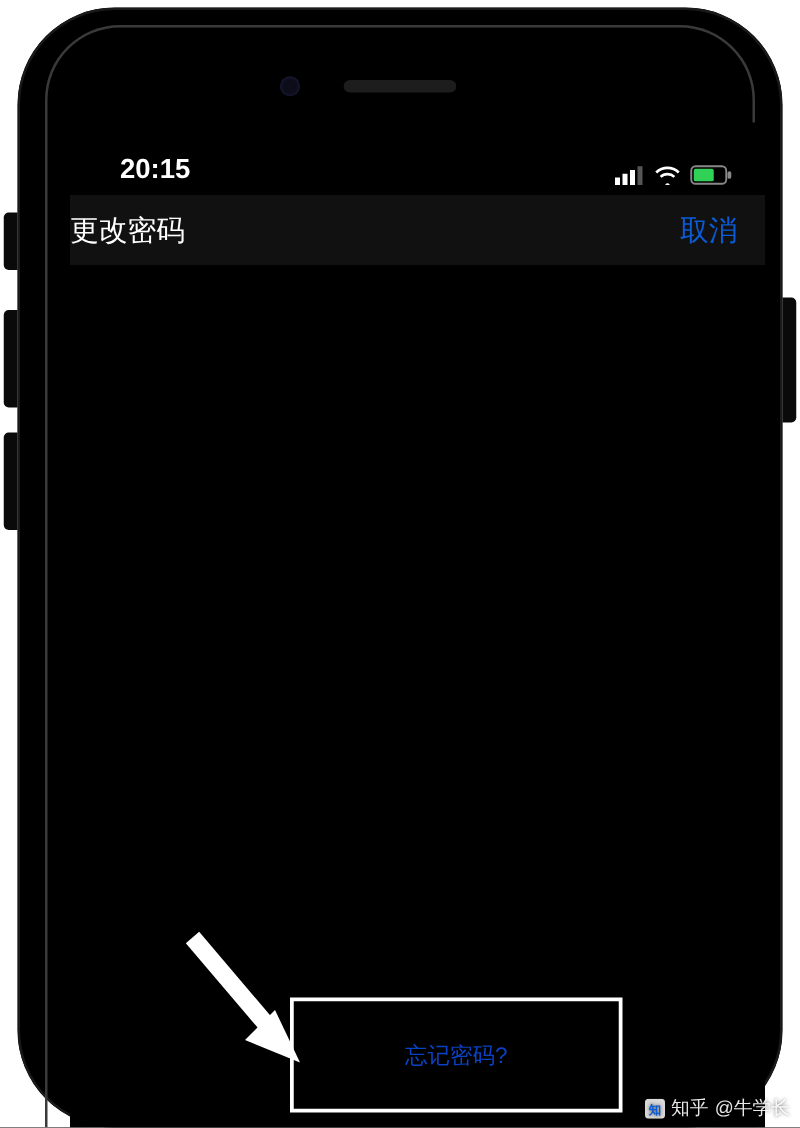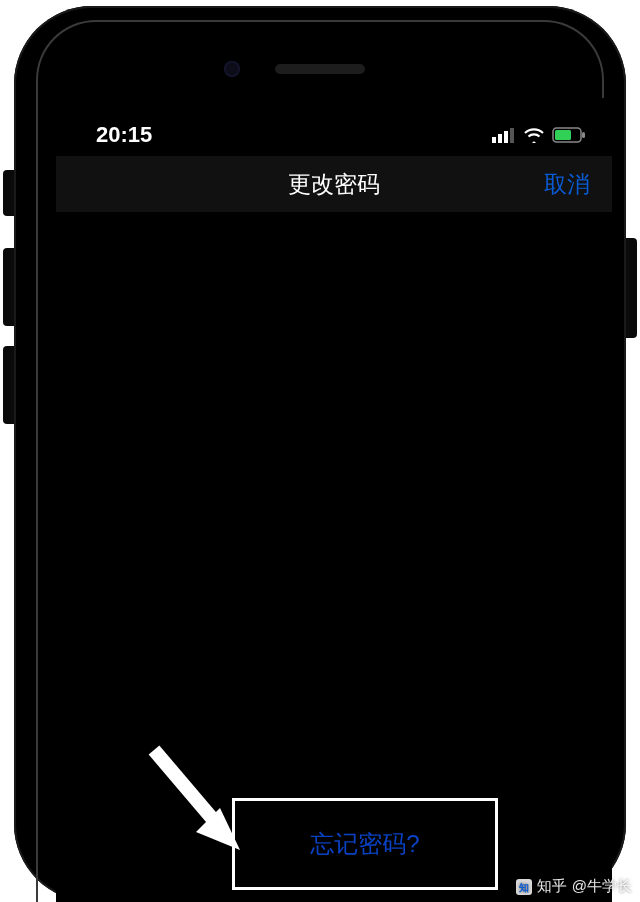--- a/index.html
+++ b/index.html
@@ -70,37 +70,37 @@
       left: 42px;
       top: 92px;
       width: 556px;
       height: 804px;
       background: #000000;
       overflow: hidden;
     }
     .status-bar {
       display: flex;
       justify-content: space-between;
-      align-items: center;
+      align-items: flex-end;
       padding: 24px 26px 8px 40px;
       color: #ffffff;
       font-size: 22px;
       font-weight: 600;
     }
     .status-right {
       display: flex;
       align-items: center;
       gap: 7px;
     }
     .nav-bar {
       position: relative;
       height: 56px;
       display: flex;
       align-items: center;
-      justify-content: center;
+      justify-content: flex-start;
       background: #111112;
     }
     .nav-title {
       color: #ffffff;
       font-size: 23px;
       font-weight: 500;
     }
     .nav-cancel {
       position: absolute;
       right: 22px;
@@ -135,21 +135,21 @@
       top: 700px;
       width: 266px;
       height: 92px;
       border: 3px solid #ffffff;
       display: flex;
       align-items: center;
       justify-content: center;
     }
     .forgot-link {
       color: #0942c4;
-      font-size: 24px;
+      font-size: 18px;
     }
     .arrow {
       position: absolute;
       left: 86px;
       top: 640px;
     }
     .watermark {
       position: absolute;
       right: 8px;
       bottom: 6px;

